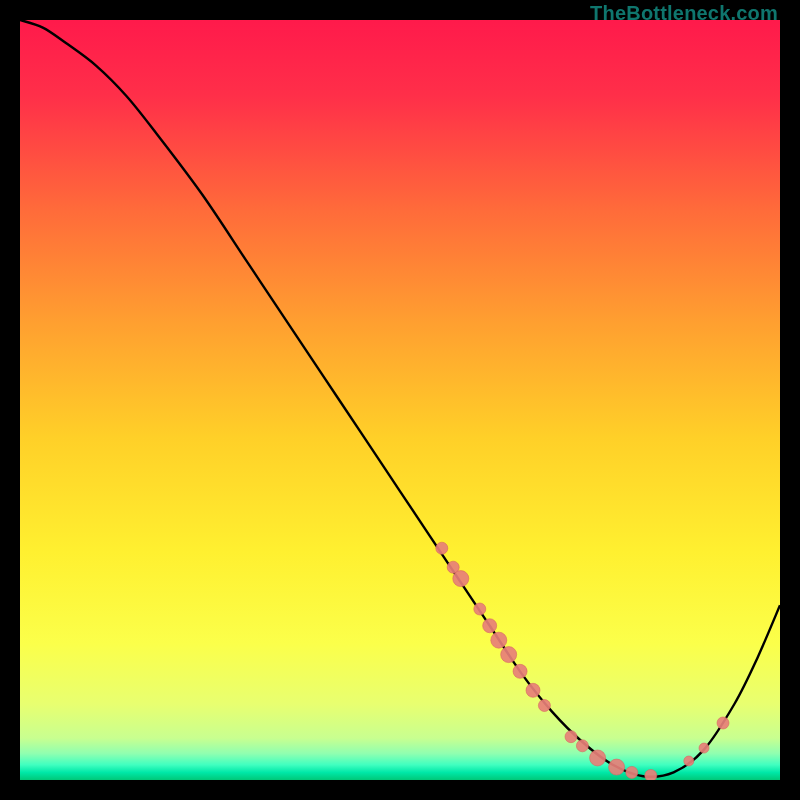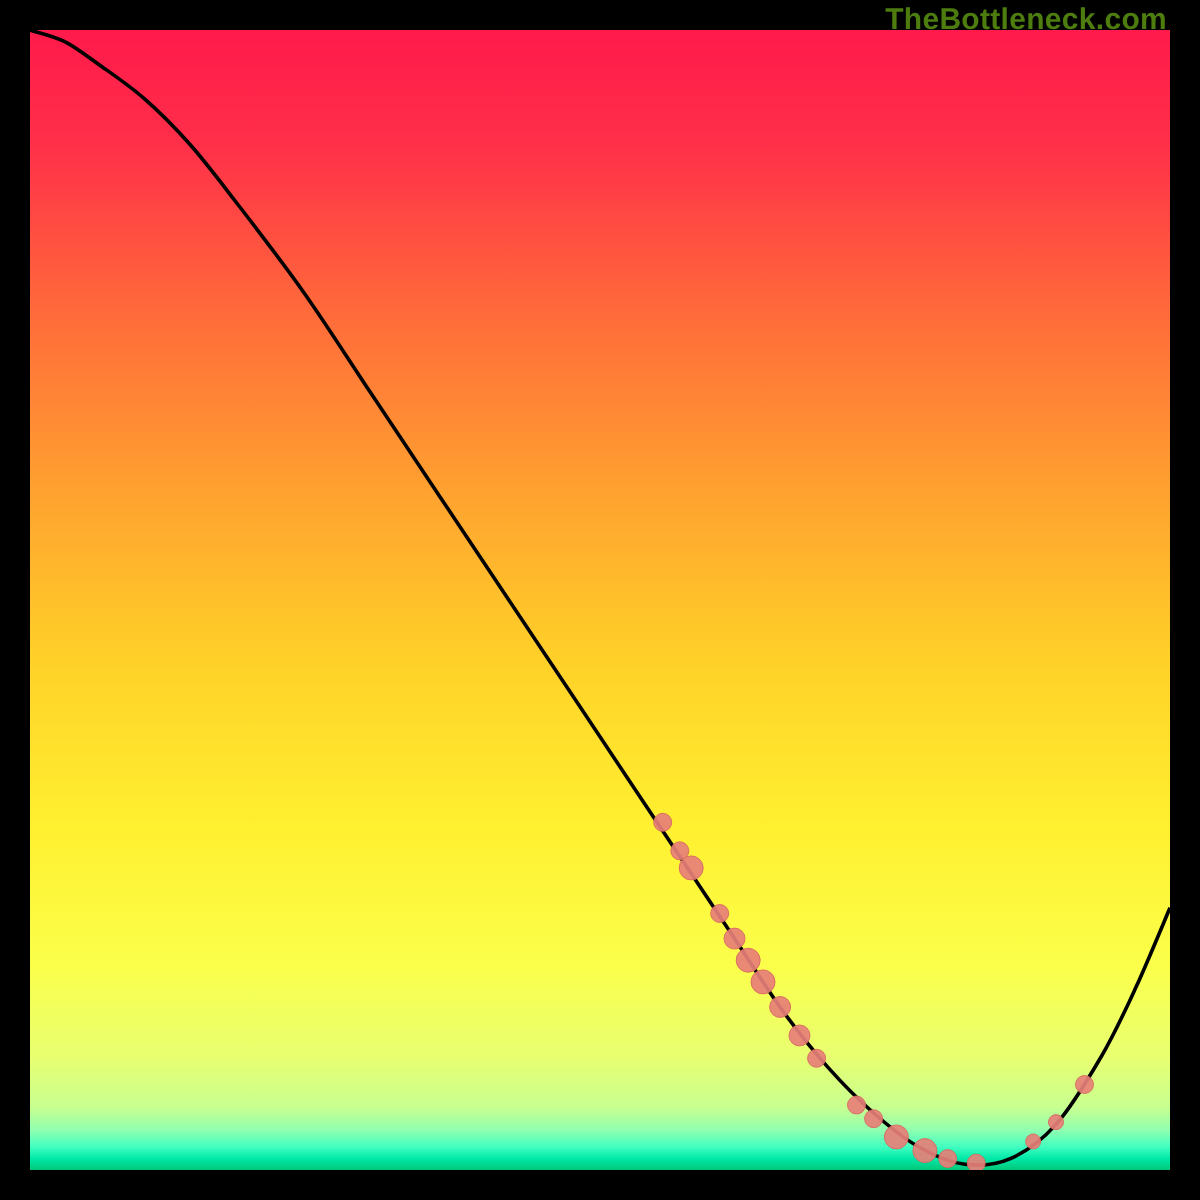--- a/index.html
+++ b/index.html
@@ -15,21 +15,21 @@
     left: 20px; top: 20px;
     width: 760px; height: 760px;
     overflow: hidden;
   }
   .watermark {
     position: absolute;
     top: 2px; right: 22px;
     font-family: Arial, Helvetica, sans-serif;
     font-size: 20px;
     font-weight: bold;
-    color: #4d7c0f;
+    color: #0f766e;
     letter-spacing: 0.2px;
   }
   svg { display: block; }
 </style>
 </head>
 <body>
 
 <div class="frame">
   <div class="plot">
     <svg width="760" height="760" viewBox="0 0 760 760">

